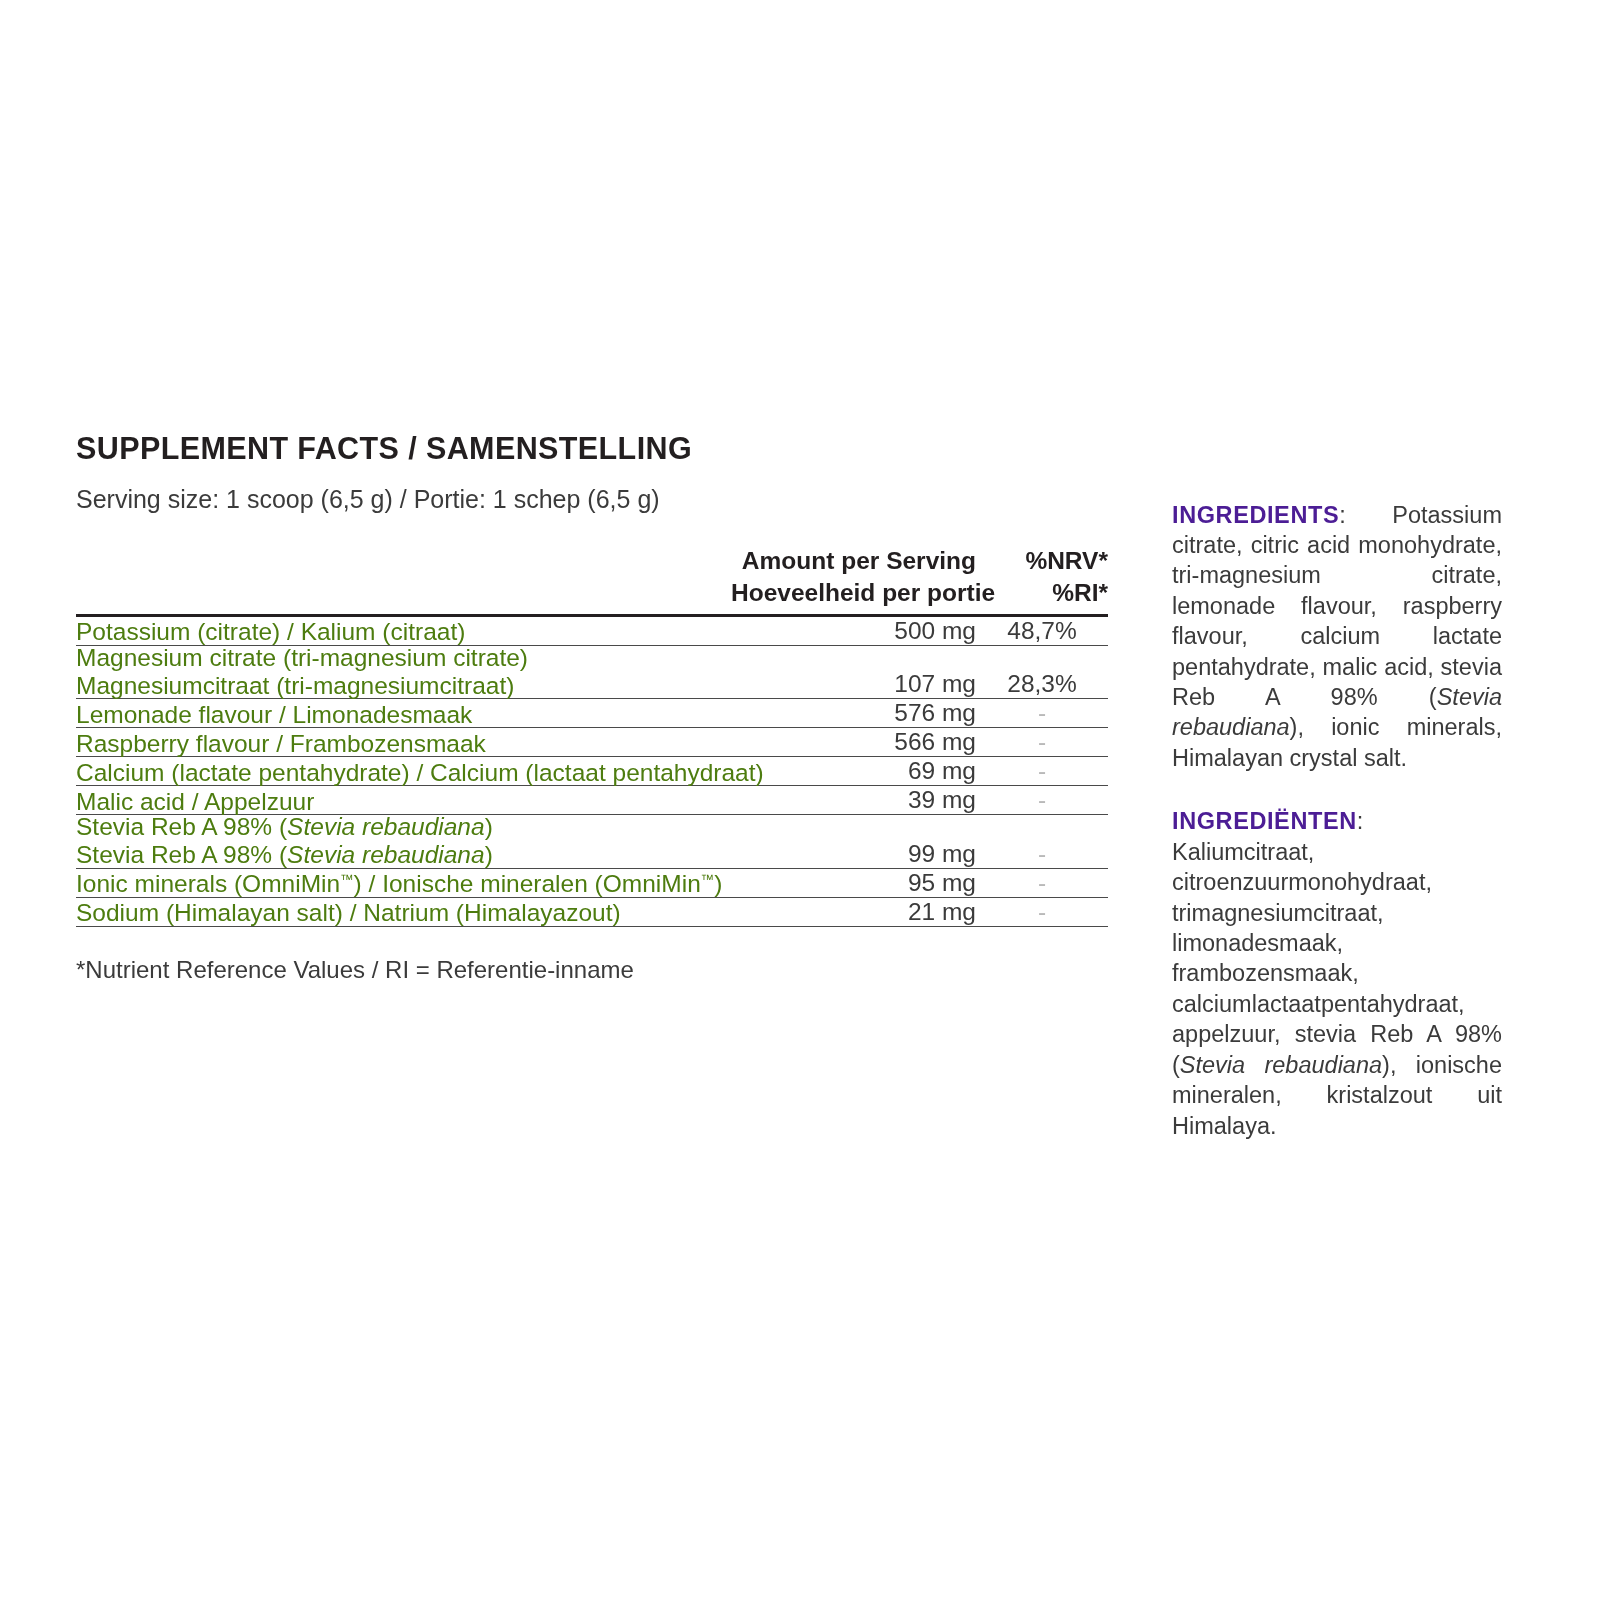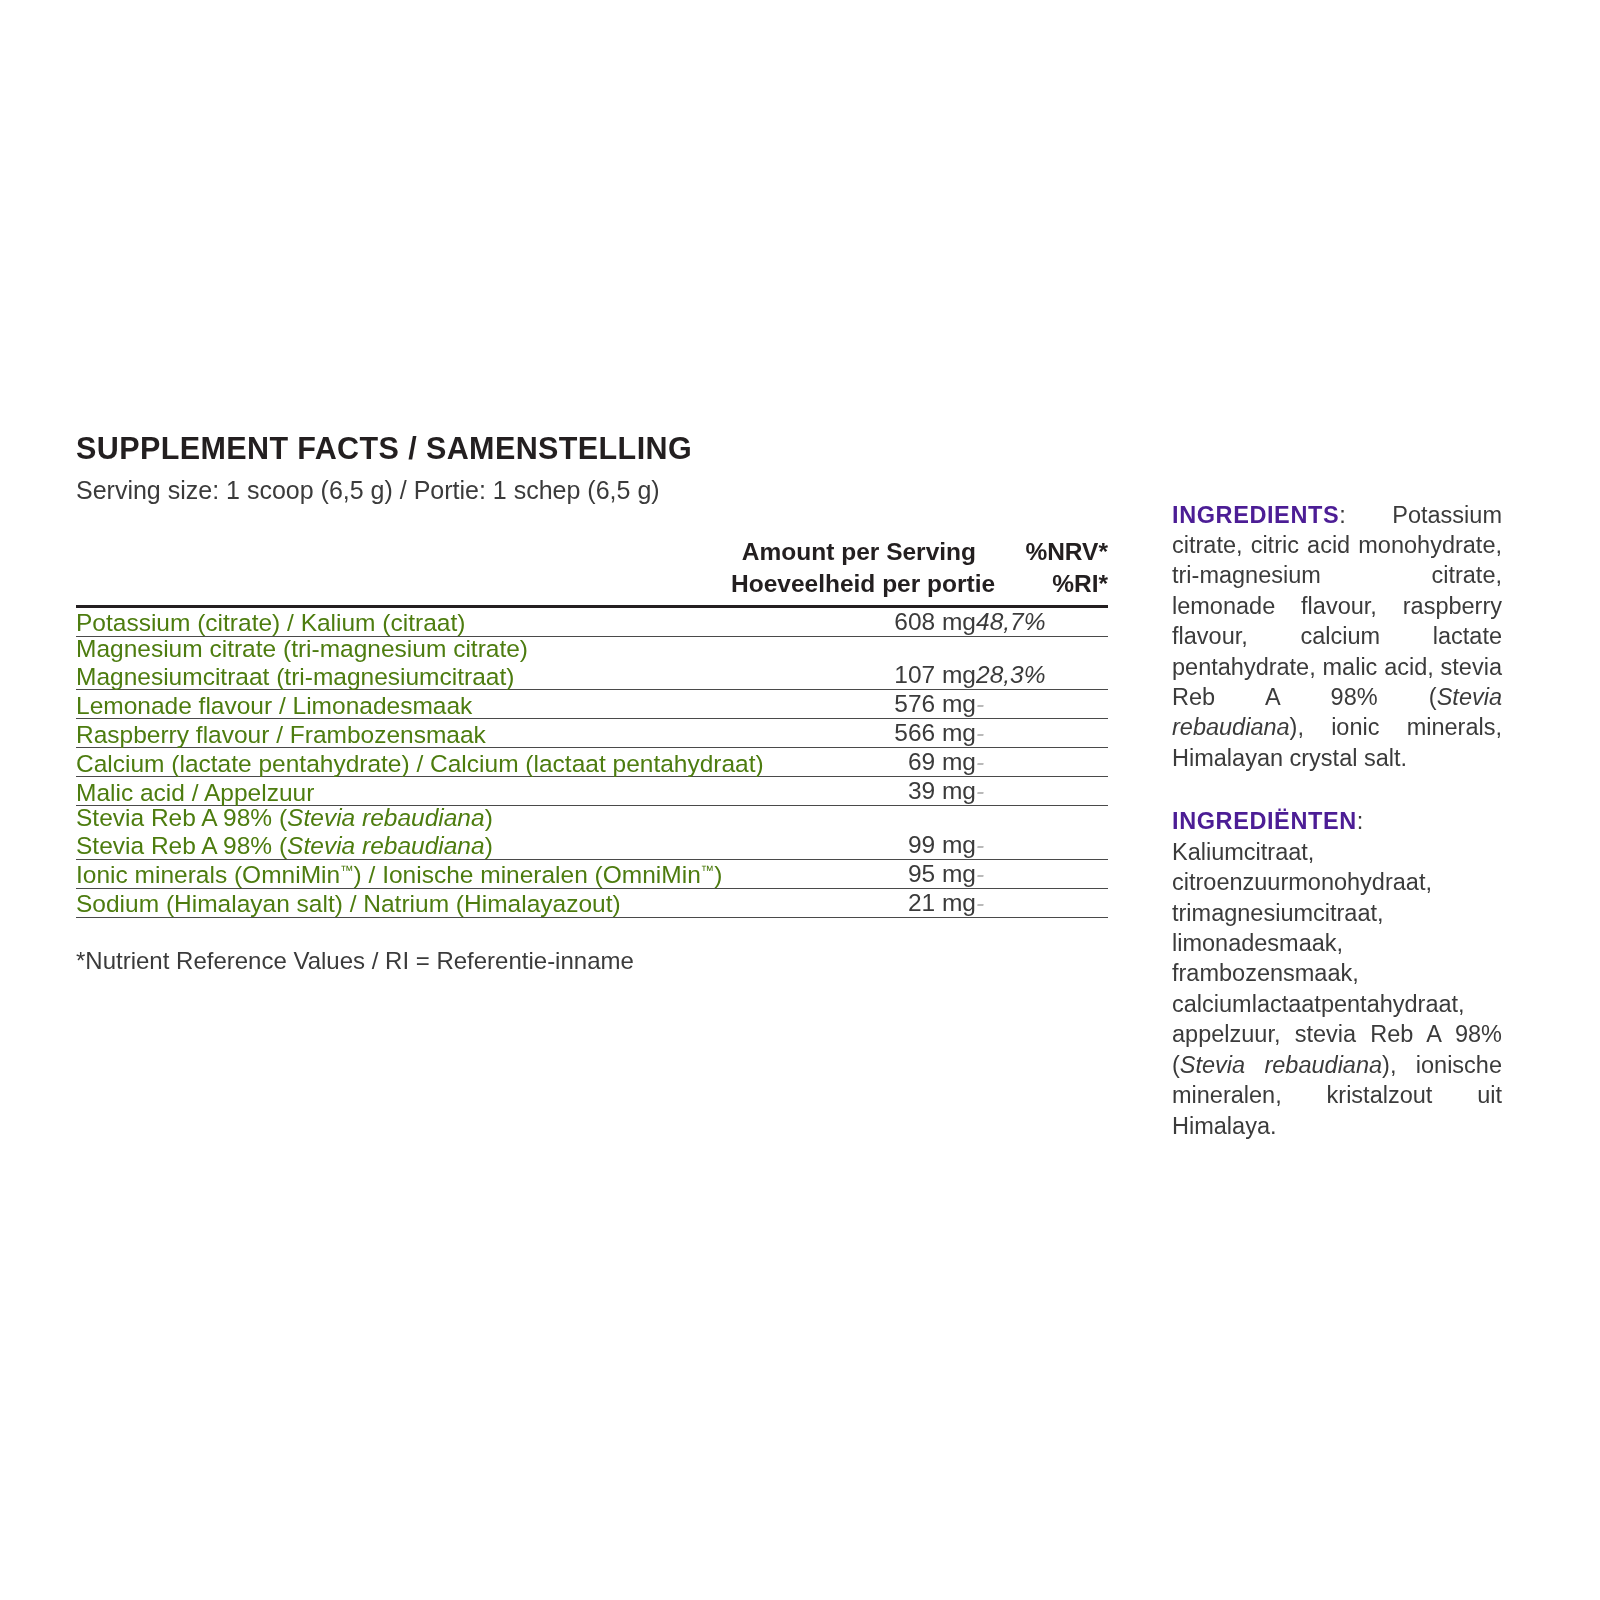--- a/index.html
+++ b/index.html
@@ -37,21 +37,21 @@
   .facts-title {
     font-size: 30.5px;
     font-weight: bold;
     letter-spacing: 0.4px;
     color: #231f20;
     line-height: 1.05;
     white-space: nowrap;
   }
 
   .serving-size {
-    margin-top: 13px;
+    margin-top: 22px;
     font-size: 25px;
     font-weight: 400;
     color: #3b3b3b;
     line-height: 1.1;
     white-space: nowrap;
   }
 
   
   table.facts {
     margin-top: 31px;
@@ -104,24 +104,23 @@
     font-weight: 400;
     color: #3b3b3b;
     text-align: right;
     padding: 12px 3px 10px 0;
     white-space: nowrap;
   }
   td.nrv {
     font-size: 24.5px;
     font-weight: 400;
     color: #3b3b3b;
-    text-align: left;
+    text-align: center;
     padding: 12px 3px 10px 0;
     white-space: nowrap;
-    font-style: italic;
   }
   td.nrv.dash {
     color: #b9b9b9;
   }
 
   .sci { font-style: italic; }
   .tm {
     font-size: 0.55em;
     vertical-align: 0.62em;
     letter-spacing: 0;
@@ -186,21 +185,21 @@
         </tr>
         <tr class="hdr-row-2">
           <th></th>
           <th class="hdr-cell">Hoeveelheid per portie</th>
           <th class="hdr-cell">%RI*</th>
         </tr>
       </thead>
       <tbody id="facts-body">
           <tr>
             <td class="name">Potassium (citrate) / Kalium (citraat)</td>
-            <td class="amt">608 mg</td>
+            <td class="amt">500 mg</td>
             <td class="nrv">48,7%</td>
           </tr>
           <tr class="no-rule">
             <td class="name">Magnesium citrate (tri-magnesium citrate)</td>
             <td class="amt"></td>
             <td class="nrv"></td>
           </tr>
           <tr>
             <td class="name">Magnesiumcitraat (tri-magnesiumcitraat)</td>
             <td class="amt">107 mg</td>

